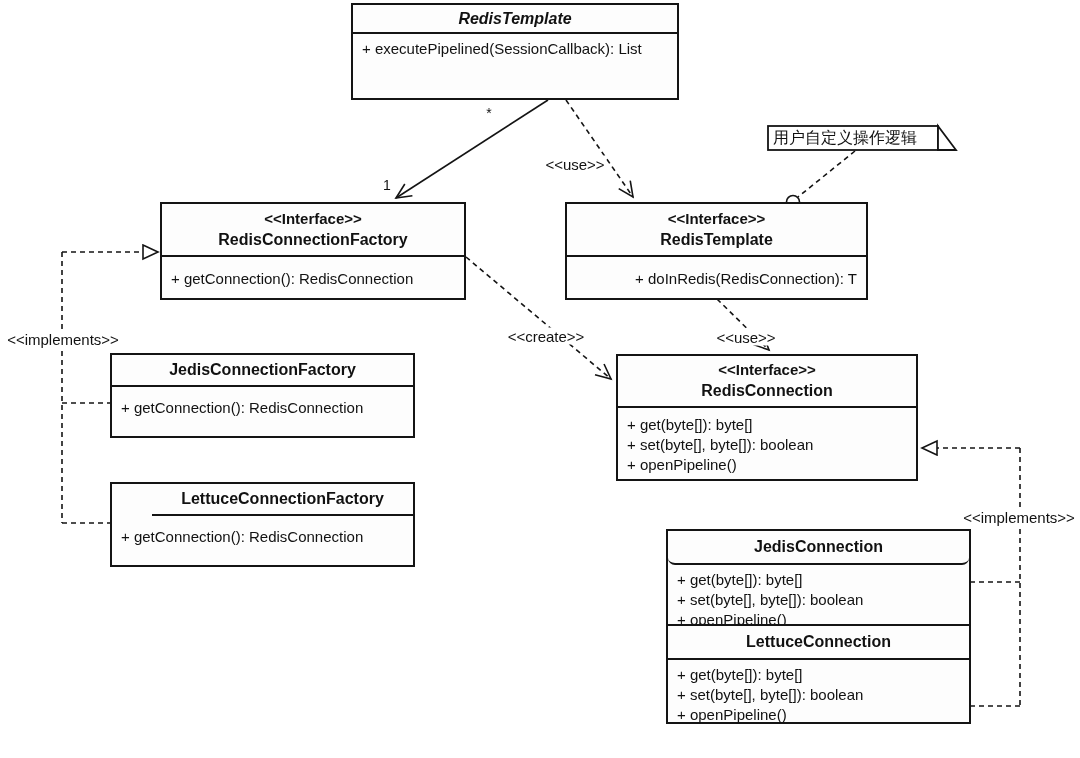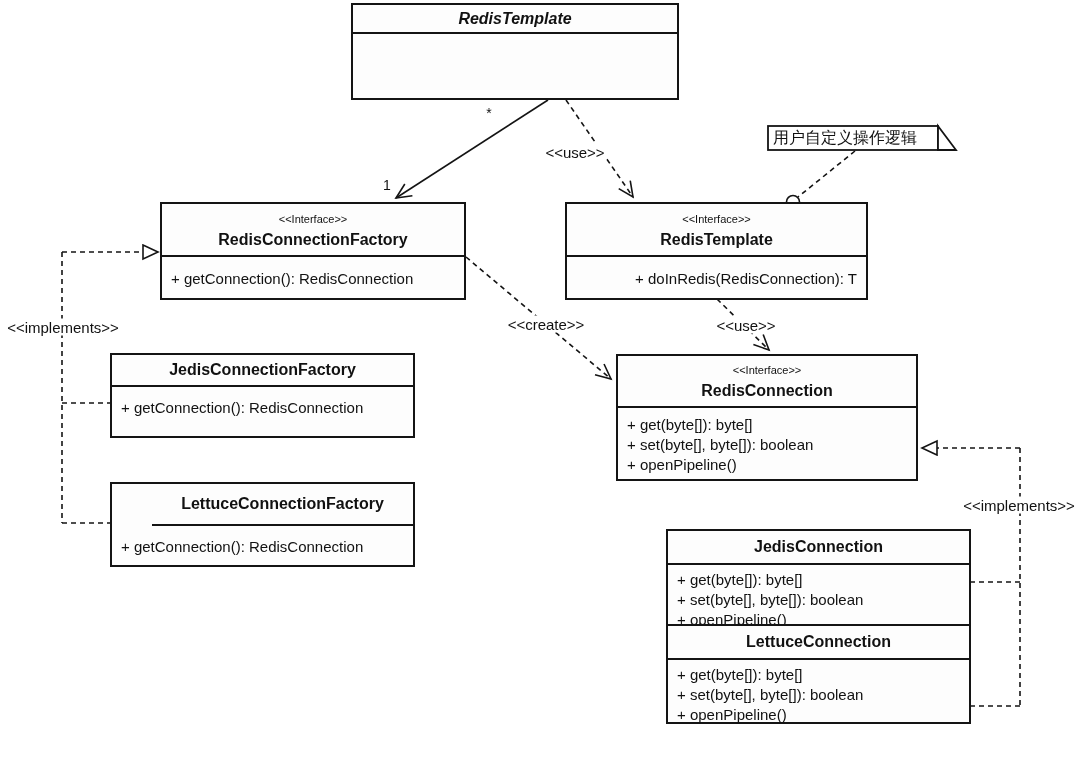--- a/index.html
+++ b/index.html
@@ -4,27 +4,27 @@
 <style>
   * { margin:0; padding:0; box-sizing:border-box; }
   html,body { width:1080px; height:758px; background:#ffffff; overflow:hidden;
               font-family:"Liberation Sans", sans-serif; color:#111; }
   .canvas { position:relative; width:1080px; height:758px; background:#fff; }
   svg.edges { position:absolute; left:0; top:0; z-index:1; }
 
   .uml-class { position:absolute; background:#fdfdfd; border:2px solid #141414; z-index:2; }
   .uml-title { border-bottom:2px solid #141414; text-align:center; font-weight:bold;
                font-size:16px; display:flex; flex-direction:column; justify-content:center; }
-  .stereotype { font-weight:normal; font-size:11px; line-height:20px; }
+  .stereotype { font-weight:bold; font-size:15px; line-height:20px; }
   .cls-name { font-size:16px; line-height:22px; }
   .uml-methods { font-size:15px; padding:5px 9px 0 9px; }
   .uml-methods div { line-height:20px; white-space:nowrap; }
 
   .edge-label { position:absolute; z-index:3; font-size:15px; background:#fff;
-                padding:0 2px; transform:translate(-50%,-50%); white-space:nowrap; }
+                padding:0 2px; transform:translate(-50%,-50%); white-space:nowrap;margin-top:12px; }
   .mult-label { position:absolute; z-index:3; font-size:14px; background:transparent;
                 transform:translate(-50%,-50%); }
   .note-text { position:absolute; z-index:3; font-size:16px; white-space:nowrap; }
 </style>
 </head>
 <body>
 
 <div class="canvas">
 
   <svg class="edges" width="1080" height="758" viewBox="0 0 1080 758">
@@ -73,20 +73,21 @@
       <polygon points="938,126 956,150 938,150" fill="#ffffff" stroke="#141414" stroke-width="1.8"></polygon>
       <circle cx="793" cy="202" r="6.5" fill="#ffffff" stroke="#141414" stroke-width="1.6"></circle>
     </g>
   </svg>
 
   <div class="uml-class" style="left:351px; top:3px; width:328px; height:97px;">
     <div class="uml-title" style="height:29px;font-style:italic;">
       <div class="cls-name">RedisTemplate</div>
     </div>
     <div class="uml-methods">
+      <div>+ executePipelined(SessionCallback): List</div>
     </div>
   </div>
 
   <div class="uml-class" style="left:160px; top:202px; width:306px; height:98px;">
     <div class="uml-title" style="height:53px;">
       <div class="stereotype">&lt;&lt;Interface&gt;&gt;</div>
       <div class="cls-name">RedisConnectionFactory</div>
     </div>
     <div class="uml-methods" style="padding-top:12px;">
       <div>+ getConnection(): RedisConnection</div>
@@ -106,42 +107,42 @@
   <div class="uml-class" style="left:110px; top:353px; width:305px; height:85px;">
     <div class="uml-title" style="height:32px;">
       <div class="cls-name">JedisConnectionFactory</div>
     </div>
     <div class="uml-methods" style="padding-top:11px;">
       <div>+ getConnection(): RedisConnection</div>
     </div>
   </div>
 
   <div class="uml-class" style="left:110px; top:482px; width:305px; height:85px;">
-    <div class="uml-title" style="height:42px;margin-left:40px;">
+    <div class="uml-title" style="height:32px;margin-left:40px;">
       <div class="cls-name">LettuceConnectionFactory</div>
     </div>
     <div class="uml-methods" style="padding-top:11px;">
       <div>+ getConnection(): RedisConnection</div>
     </div>
   </div>
 
   <div class="uml-class" style="left:616px; top:354px; width:302px; height:127px;">
     <div class="uml-title" style="height:52px;">
       <div class="stereotype">&lt;&lt;Interface&gt;&gt;</div>
       <div class="cls-name">RedisConnection</div>
     </div>
     <div class="uml-methods" style="padding-top:7px;">
       <div>+ get(byte[]): byte[]</div>
       <div>+ set(byte[], byte[]): boolean</div>
       <div>+ openPipeline()</div>
     </div>
   </div>
 
   <div class="uml-class" style="left:666px; top:529px; width:305px; height:103px;">
-    <div class="uml-title" style="height:34px;">
+    <div class="uml-title" style="height:34px;border-radius:7px;">
       <div class="cls-name">JedisConnection</div>
     </div>
     <div class="uml-methods">
       <div>+ get(byte[]): byte[]</div>
       <div>+ set(byte[], byte[]): boolean</div>
       <div>+ openPipeline()</div>
     </div>
   </div>
 
   <div class="uml-class" style="left:666px; top:624px; width:305px; height:100px;">

